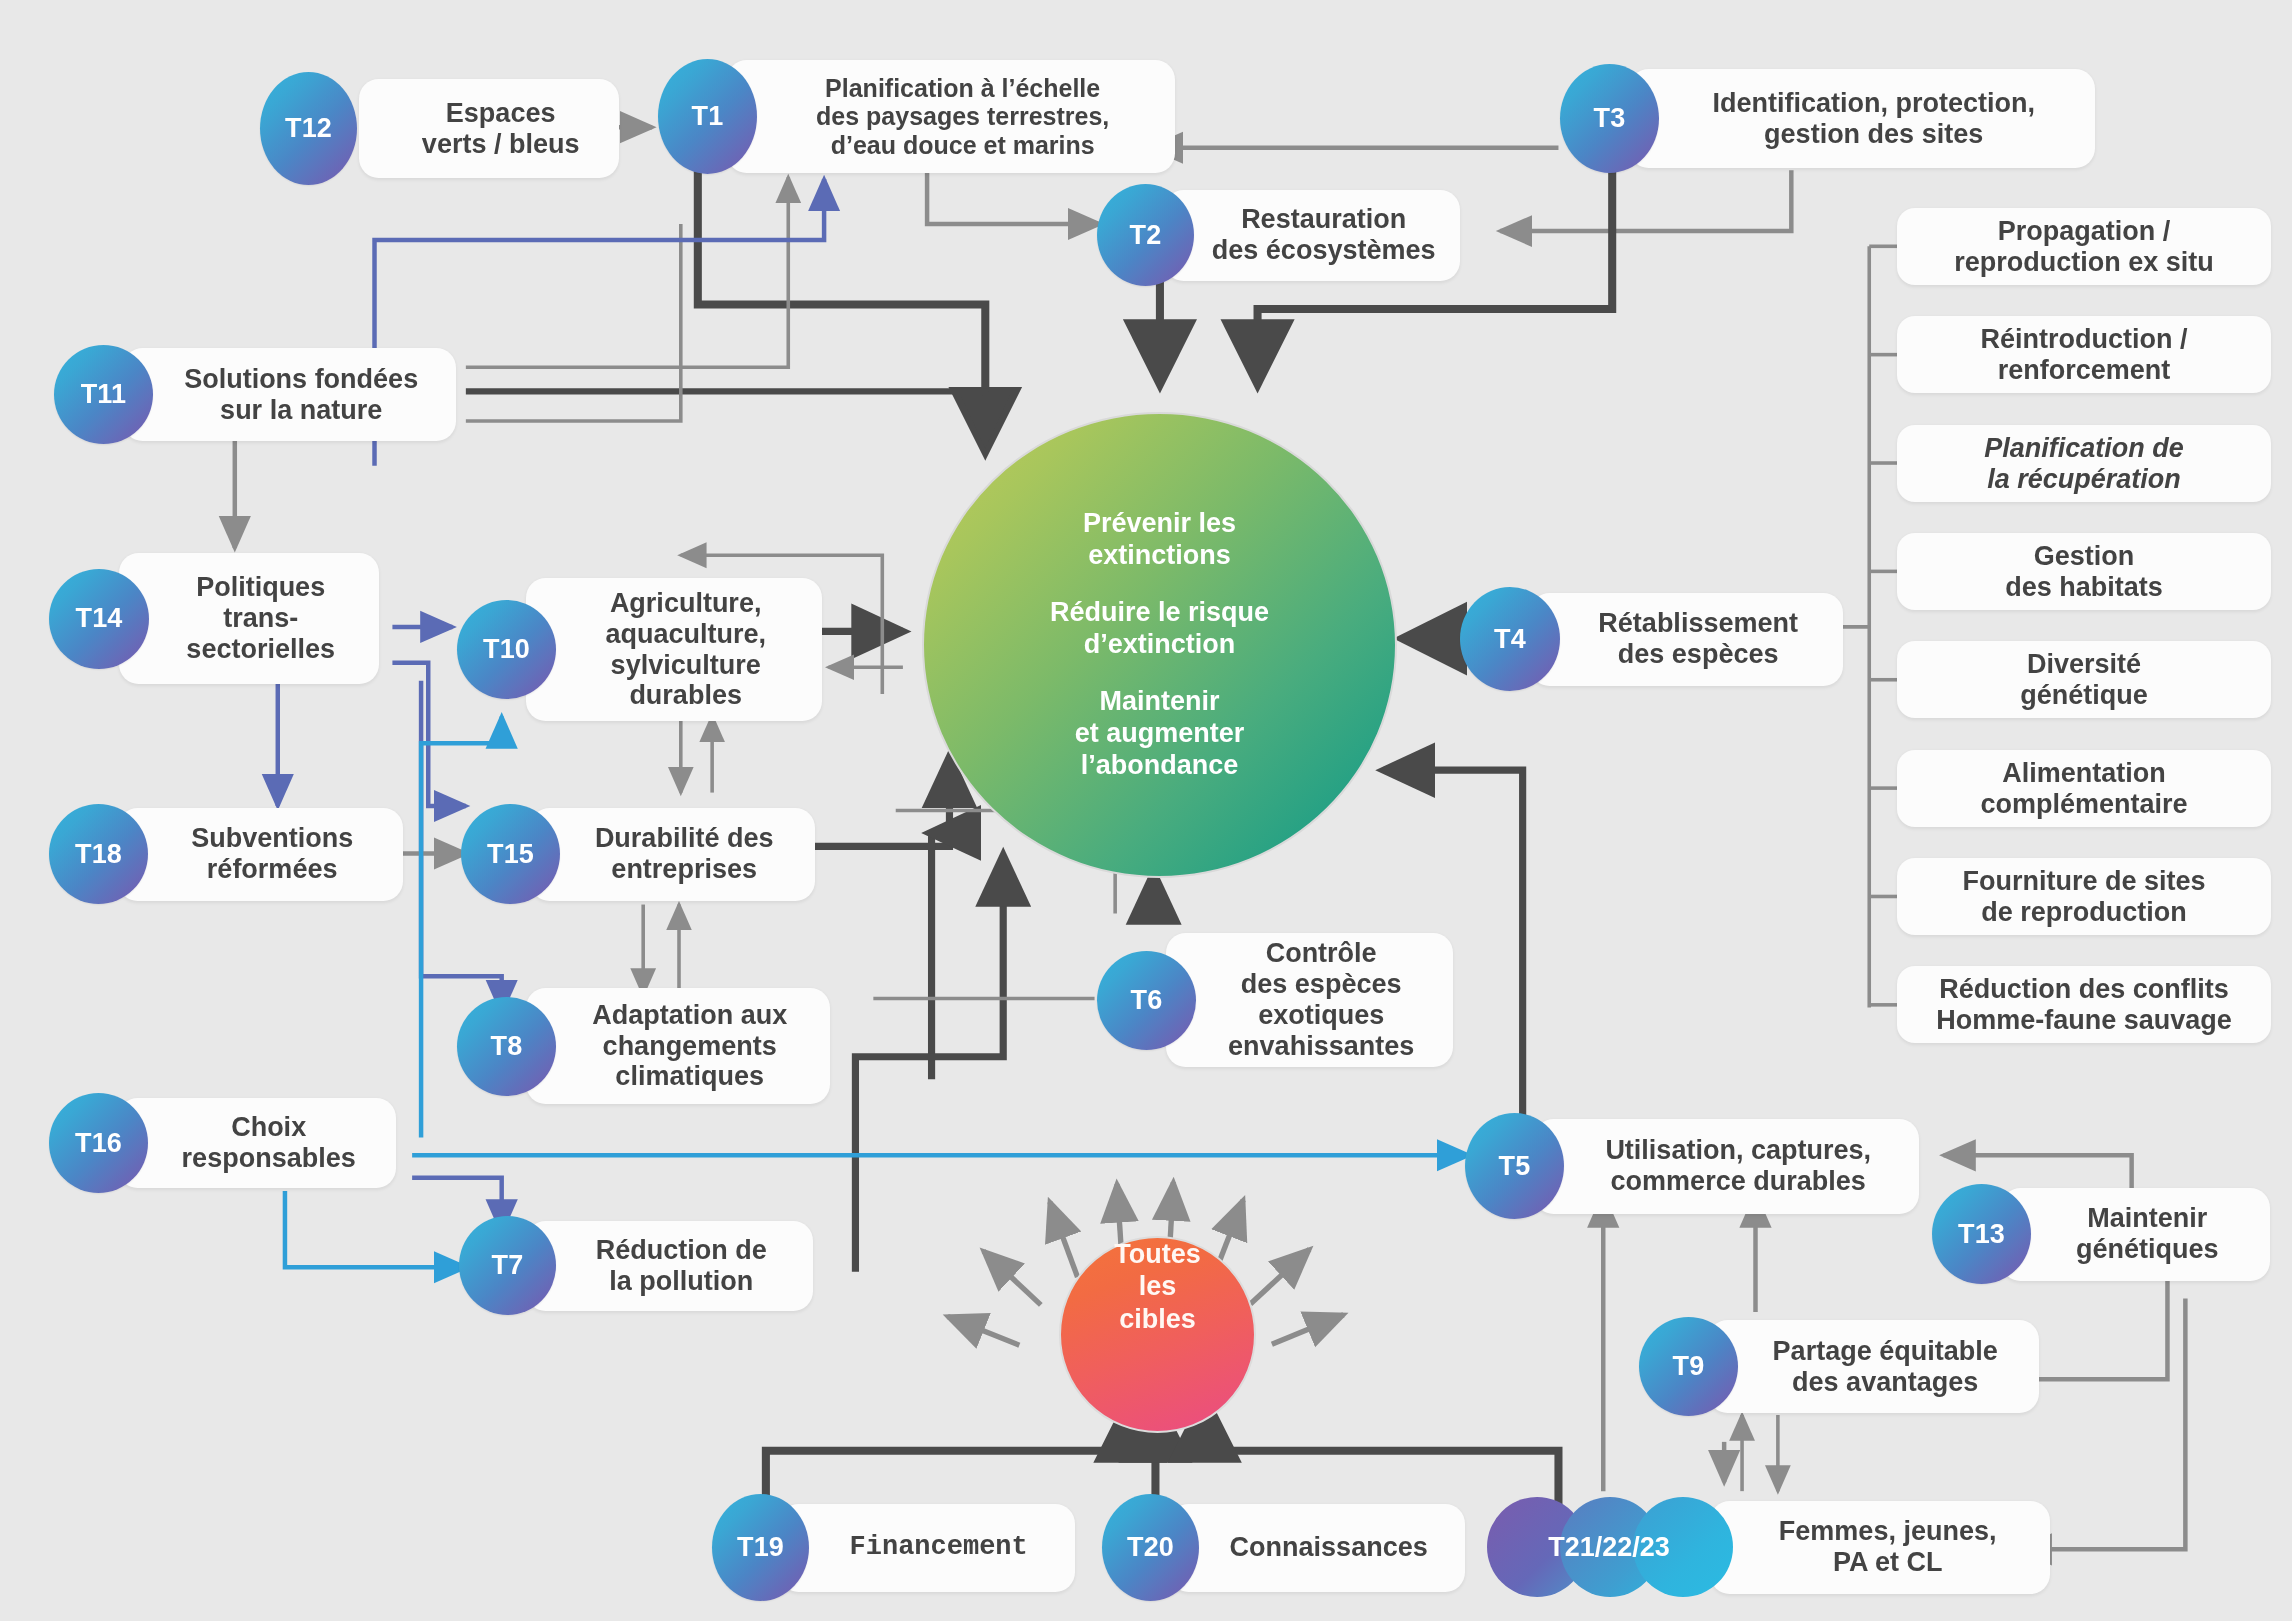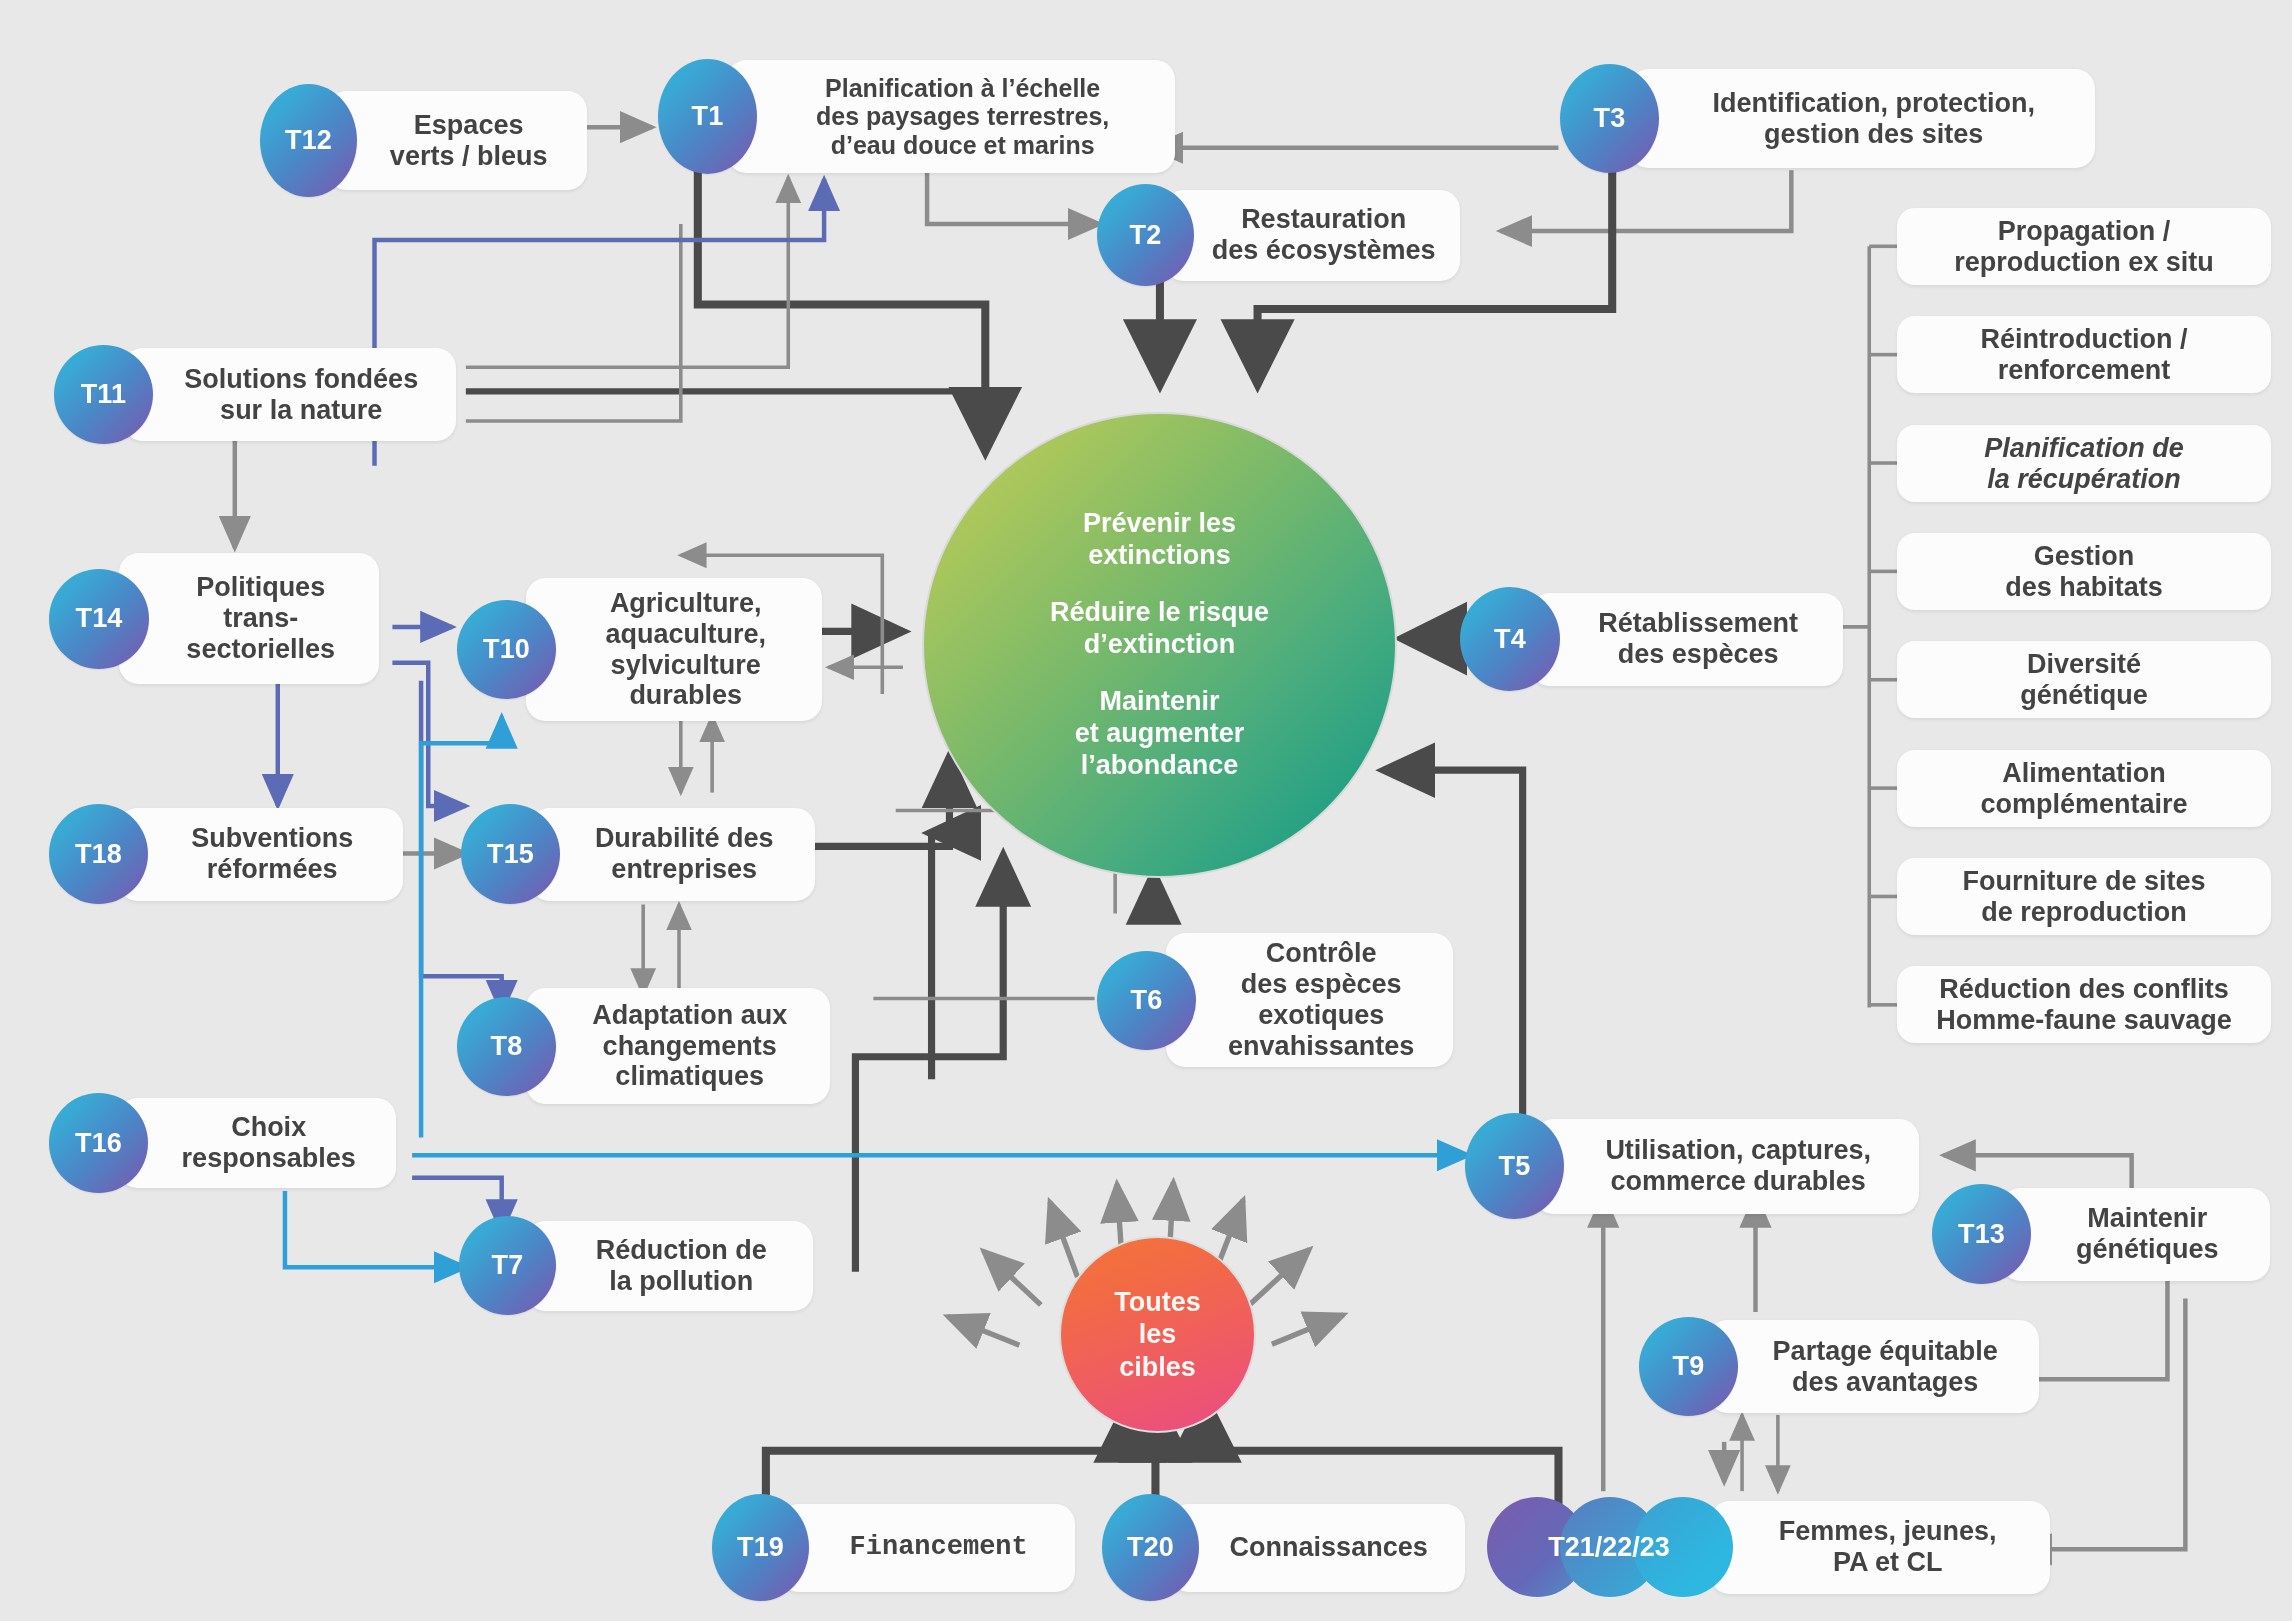--- a/index.html
+++ b/index.html
@@ -71,21 +71,21 @@
   .core .ln{display:block;line-height:1.18;}
   .core .grp{margin:12.5px 0;}
 
   
   .allcore{
     position:absolute;z-index:3;
     border-radius:50%;
     background:linear-gradient(160deg,#f4743b 0%,#f26b43 25%,#f05f5c 55%,#ec5277 85%,#ea4b85 100%);
     border:2.7px solid #dcdcdc;
     box-sizing:border-box;
-    display:flex;flex-direction:column;align-items:center;justify-content:center;
+    display:flex;flex-direction:column;align-items:center;justify-content:flex-start;
     color:#fff8f4;text-align:center;font-weight:600;line-height:1.2;
   }
 
   
   .triple{
     position:absolute;z-index:4;
     display:flex;align-items:center;
   }
   .triple .b{
     width:100px;height:100px;border-radius:50%;
@@ -230,21 +230,21 @@
       <path d="M1355,1425 L1388,1340" marker-end="url(#mGrey)"></path>
       <path d="M1203,1426 L1172,1342" marker-end="url(#mGrey)"></path>
       <path d="M1396,1456 L1462,1395" marker-end="url(#mGrey)"></path>
       <path d="M1162,1457 L1098,1397" marker-end="url(#mGrey)"></path>
       <path d="M1420,1501 L1500,1468" marker-end="url(#mGrey)"></path>
       <path d="M1138,1502 L1058,1470" marker-end="url(#mGrey)"></path>
     </g>
   </g>
 </svg>
 
-<div class="node" style="left:260px;top:84px;">
+<div class="node" style="left:260px;top:72px;gap:32px;">
   <div class="badge fs-lg" style="width:97px;height:113px;">T12</div>
   <div class="pill fs-lg pad-l" style="width:260px;height:99px;white-space:pre-line;">Espaces
 verts / bleus</div>
 </div>
 
 <div class="node" style="left:658px;top:59px;">
   <div class="badge fs-lg" style="width:99px;height:115px;">T1</div>
   <div class="pill fs-md pad-l" style="width:448px;height:113px;white-space:pre-line;">Planification à l’échelle
 des paysages terrestres,
 d’eau douce et marins</div>

